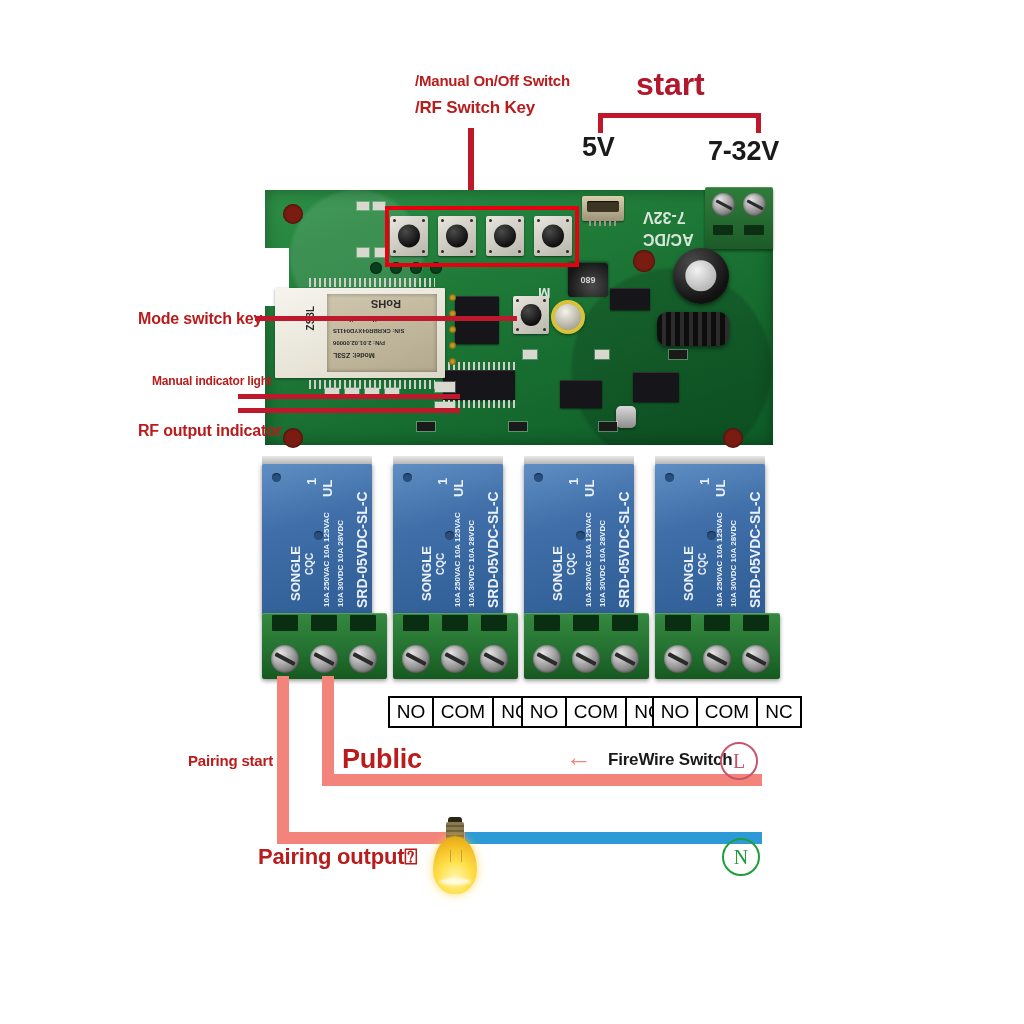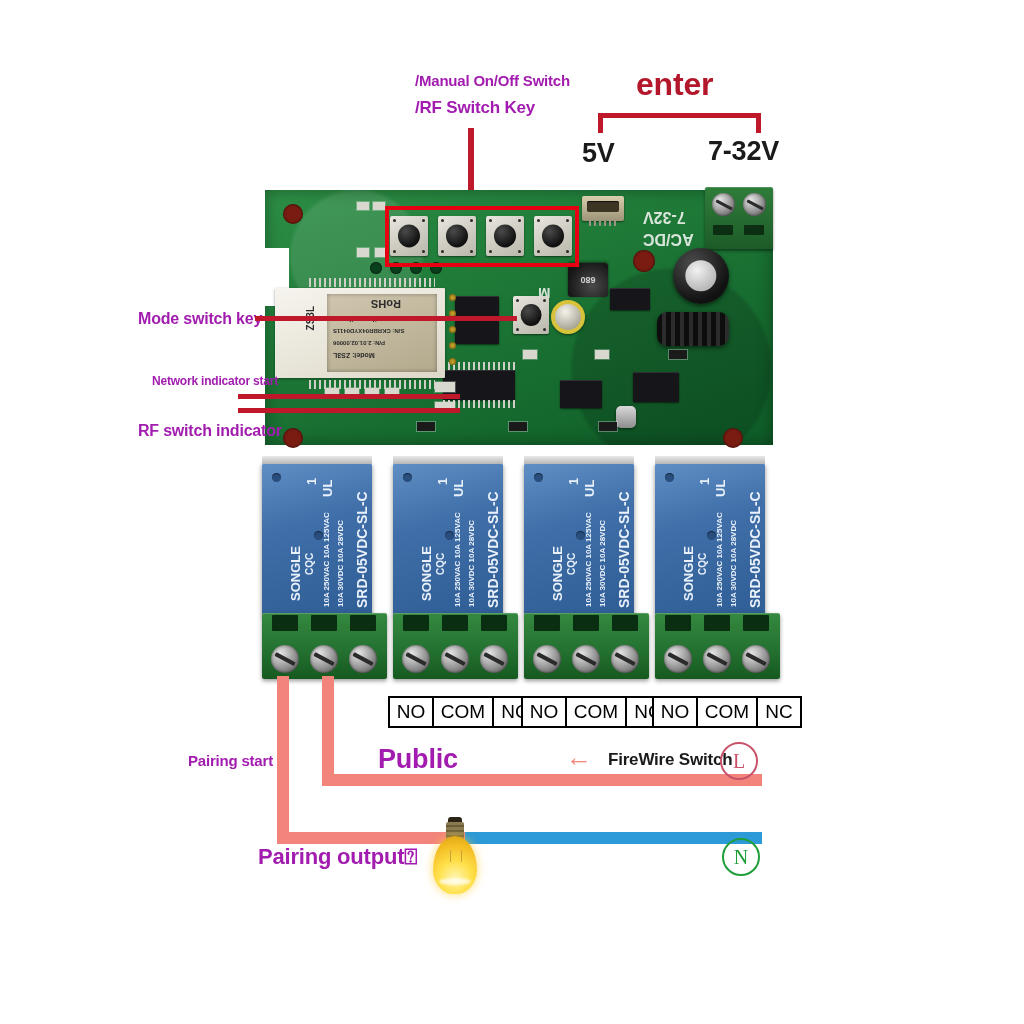--- a/index.html
+++ b/index.html
@@ -1,21 +1,21 @@
 <!DOCTYPE html>
 <html><head>
 <meta charset="utf-8">
 <style>
   html,body{margin:0;padding:0;background:#ffffff;}
   body{width:1024px;height:1024px;position:relative;overflow:hidden;
        font-family:"Liberation Sans",sans-serif;}
   .stage{position:absolute;inset:0;}
 
   
-  .ann{position:absolute;color:#a21caf;font-weight:bold;white-space:nowrap;
+  .ann{position:absolute;color:#b91c1c;font-weight:bold;white-space:nowrap;
        font-family:"Liberation Sans",sans-serif;letter-spacing:-0.2px;}
   .ann-dark{color:#1a1a1a;}
   .ann-red-line{position:absolute;background:#c0182b;}
 
   
   .pcb{position:absolute;background:#1d7a3a;
        background-image:
          radial-gradient(circle at 18% 26%, rgba(255,255,255,.10) 0 14%, rgba(0,0,0,0) 15%),
          radial-gradient(circle at 80% 70%, rgba(0,0,0,.16) 0 22%, rgba(0,0,0,0) 23%),
          linear-gradient(160deg,#2d8f46 0%,#1b7434 48%,#0e5c27 100%);
@@ -147,25 +147,25 @@
 </head>
 <body>
 
 <div class="stage">
 
   <div class="ann" style="left:415px;top:72px;font-size:15px;">/Manual On/Off Switch</div>
   <div class="ann" style="left:415px;top:98px;font-size:17px;">/RF Switch Key</div>
 
   <div class="ann-red-line" style="left:468px;top:128px;width:6px;height:68px;"></div>
 
-  <div class="ann" style="left:636px;top:66px;font-size:32px;color:#b3172b;">enter</div>
+  <div class="ann" style="left:636px;top:66px;font-size:32px;color:#b3172b;">start</div>
   <div class="ann-red-line" style="left:598px;top:113px;width:163px;height:5px;"></div>
   <div class="ann-red-line" style="left:598px;top:113px;width:5px;height:20px;"></div>
   <div class="ann-red-line" style="left:756px;top:113px;width:5px;height:20px;"></div>
-  <div class="ann ann-dark" style="left:582px;top:138px;font-size:27px;">5V</div>
+  <div class="ann ann-dark" style="left:582px;top:132px;font-size:27px;">5V</div>
   <div class="ann ann-dark" style="left:708px;top:136px;font-size:27px;">7-32V</div>
 
   <div class="pcb" style="left:265px;top:190px;width:508px;height:255px;">
 
     <div class="pcb-notch" style="left:0;top:58px;width:24px;height:58px;"></div>
 
     <div class="pad" style="left:18px;top:14px;width:20px;height:20px;"></div>
     <div class="pad" style="left:18px;top:238px;width:20px;height:20px;"></div>
     <div class="pad" style="left:368px;top:60px;width:22px;height:22px;"></div>
     <div class="pad" style="left:458px;top:238px;width:20px;height:20px;"></div>
@@ -360,24 +360,24 @@
     <div class="tblock-mouth" style="left:10px;top:2px;width:26px;height:16px;"></div>
     <div class="tblock-mouth" style="left:49px;top:2px;width:26px;height:16px;"></div>
     <div class="tblock-mouth" style="left:88px;top:2px;width:26px;height:16px;"></div>
   </div>
 
   <div class="redbox" style="left:385px;top:206px;width:186px;height:53px;"></div>
 
   <div class="ann" style="left:138px;top:310px;font-size:16px;">Mode switch key</div>
   <div class="ann-red-line" style="left:255px;top:316px;width:262px;height:5px;"></div>
 
-  <div class="ann" style="left:152px;top:374px;font-size:12px;">Network indicator start</div>
+  <div class="ann" style="left:152px;top:374px;font-size:12px;">Manual indicator light</div>
   <div class="ann-red-line" style="left:238px;top:394px;width:222px;height:5px;"></div>
 
-  <div class="ann" style="left:138px;top:422px;font-size:16px;">RF switch indicator</div>
+  <div class="ann" style="left:138px;top:422px;font-size:16px;">RF output indicator</div>
   <div class="ann-red-line" style="left:238px;top:408px;width:222px;height:5px;"></div>
 
   <div class="nctable" style="left:388px;top:696px;">
     <div style="width:42px;">NO</div>
     <div style="width:58px;">COM</div>
     <div style="width:42px;">NC</div>
   </div>
   <div class="nctable" style="left:521px;top:696px;">
     <div style="width:42px;">NO</div>
     <div style="width:58px;">COM</div>
@@ -399,20 +399,20 @@
 
   <div class="bulb" style="left:433px;top:822px;width:44px;height:76px;">
     <div class="bulb-cap"></div>
     <div class="bulb-base"></div>
     <div class="bulb-glass"></div>
     <div class="bulb-fil"></div>
     <div class="bulb-glow"></div>
   </div>
 
   <div class="ann" style="left:188px;top:752px;font-size:15px;">Pairing start</div>
-  <div class="ann" style="left:342px;top:744px;font-size:27px;margin-left:36px;">Public</div>
+  <div class="ann" style="left:342px;top:744px;font-size:27px;">Public</div>
   <div class="arrow-left" style="left:566px;top:744px;">←</div>
   <div class="ann ann-dark" style="left:608px;top:750px;font-size:17px;">FireWire Switch</div>
   <div class="lncirc" style="left:720px;top:742px;width:34px;height:34px;">L</div>
   <div class="ann" style="left:258px;top:844px;font-size:22px;">Pairing output⍰</div>
   <div class="lncirc n" style="left:722px;top:838px;width:34px;height:34px;">N</div>
 
 </div>
 
 </body></html>

